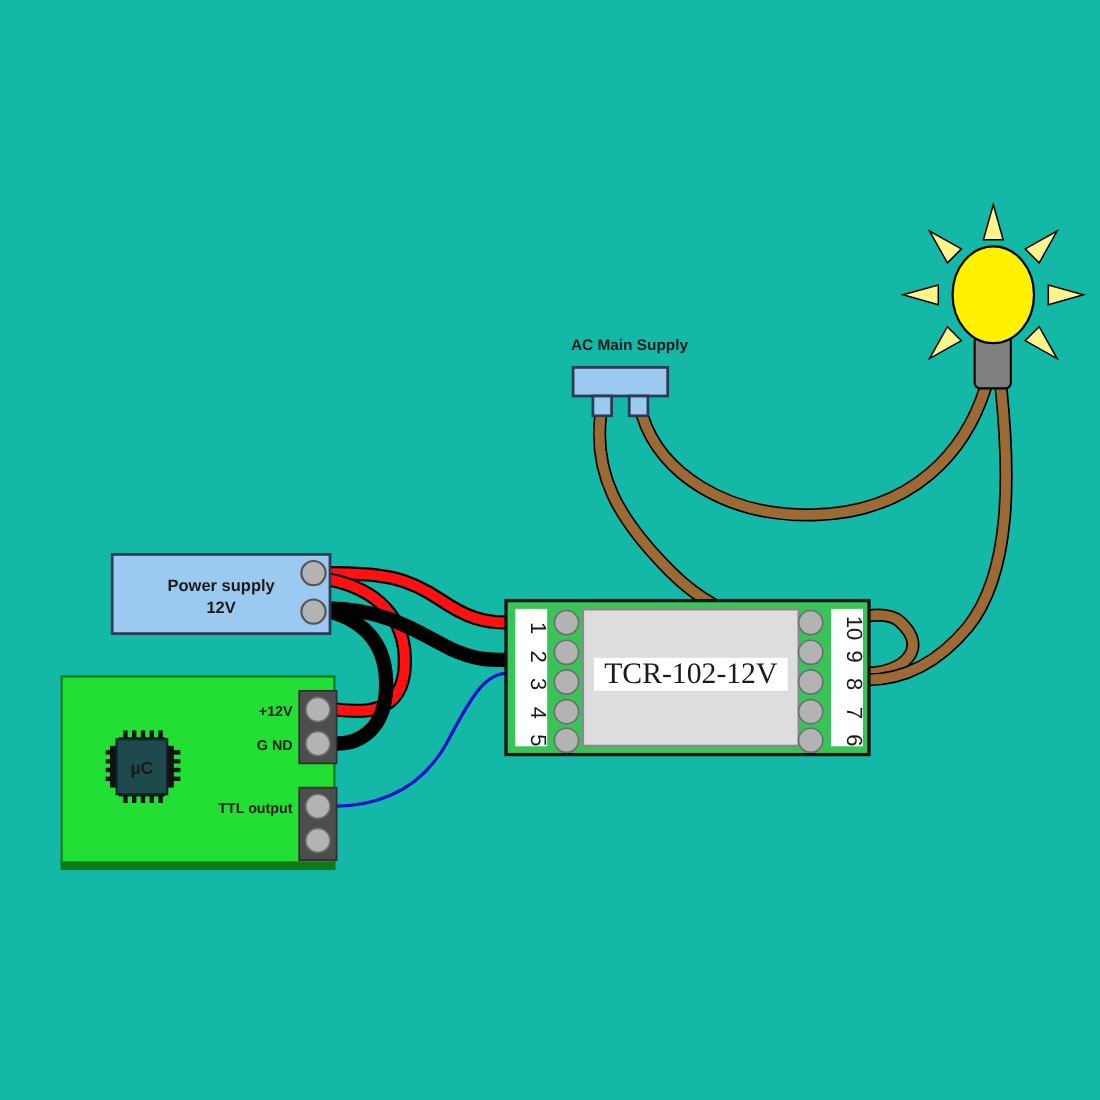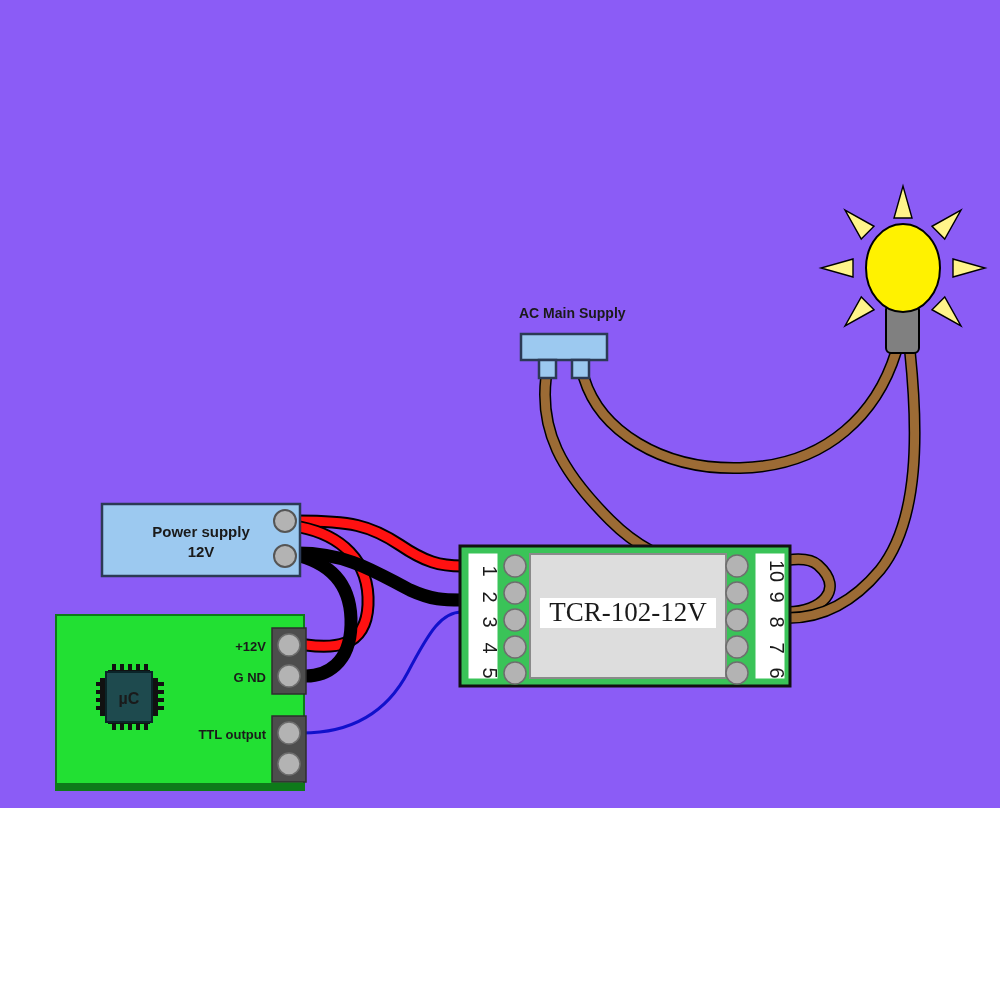--- a/index.html
+++ b/index.html
@@ -9,22 +9,22 @@
   }
   body {
     width: 1000px;
     height: 1000px;
     font-family: "Liberation Sans", sans-serif;
     overflow: hidden;
   }
   #diagram-root {
     position: relative;
     width: 1000px;
-    height: 808px;
-    background: #8b5cf6;
+    height: 1000px;
+    background: #14b8a6;
   }
   svg#wiring-svg {
     position: absolute;
     top: 0;
     left: 0;
     width: 1000px;
     height: 1000px;
     display: block;
   }
   .lbl {

